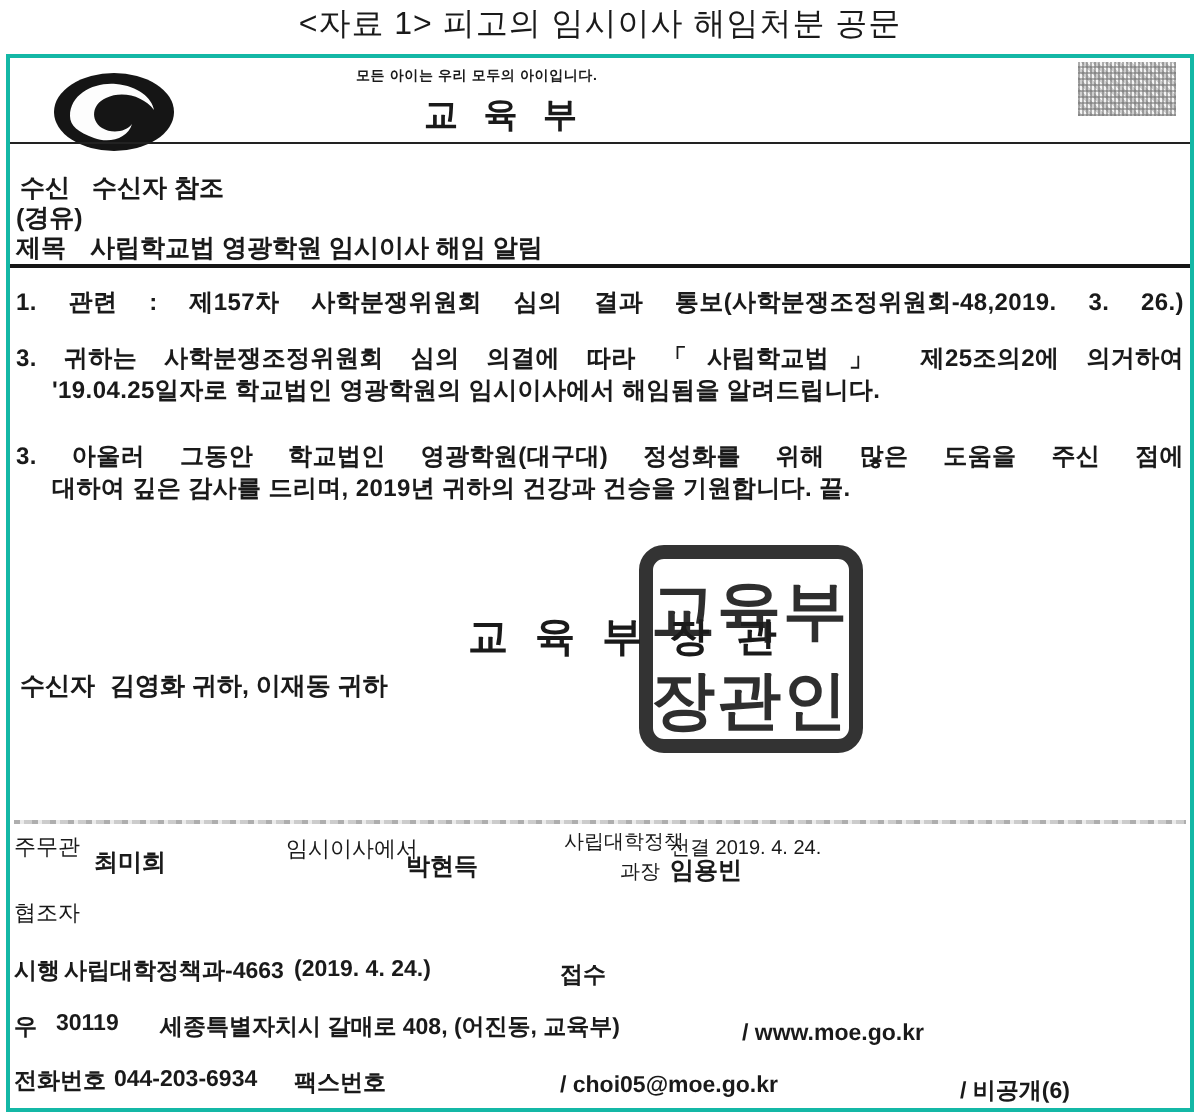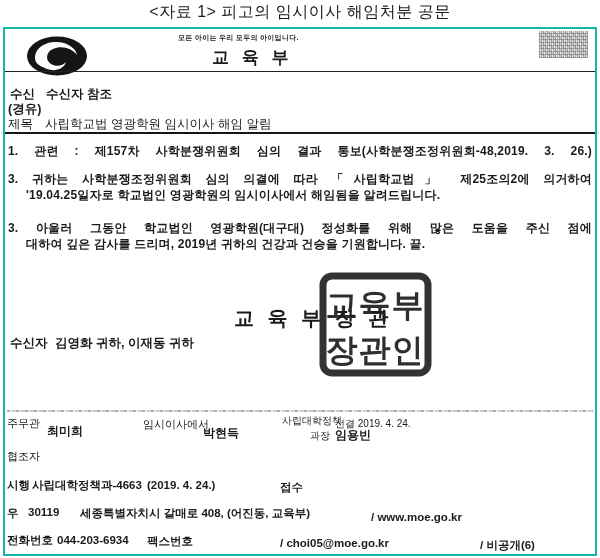--- a/index.html
+++ b/index.html
@@ -10,21 +10,21 @@
   .doc{position:absolute;left:3px;top:27px;width:590px;height:525px;border:2px solid #14b8a6;background:#fff;}
   .hline{position:absolute;left:0;right:0;height:0;border-top:1.5px solid #222;}
   .thickline{position:absolute;left:0;right:0;height:0;border-top:2px solid #161616;}
   .speckle{position:absolute;left:2px;right:2px;height:2px;opacity:.8;
     background:repeating-linear-gradient(90deg,#9a9a9a 0 3px,#e6e6e6 3px 5px,#bfbfbf 5px 9px);}
   .slogan{font-size:7px;font-weight:600;letter-spacing:.3px;}
   .ministry{font-size:17px;font-weight:700;letter-spacing:4px;}
   .body-line{font-size:12px;font-weight:600;letter-spacing:.2px;}
   .just{white-space:normal;text-align:justify;text-align-last:justify;width:584px;}
   .addr-line{font-size:12.5px;font-weight:600;}
-  .subject{font-weight:400;}
+  .subject{font-weight:700;}
   .sig{font-size:20px;font-weight:700;letter-spacing:4px;}
   .seal{position:absolute;left:313px;top:242px;width:115px;height:107px;}
   .foot{font-size:11px;font-weight:500;}
   .foot-sm{font-size:10px;font-weight:500;}
   .name{font-size:12px;font-weight:700;}
   .frow{font-size:11.5px;font-weight:600;}
   .barcode{position:absolute;left:534px;top:2px;width:49px;height:27px;opacity:.75;
     background:
       repeating-linear-gradient(0deg,rgba(70,70,70,.55) 0 1px,transparent 1px 3px),
       repeating-linear-gradient(90deg,rgba(50,50,50,.5) 0 1px,transparent 1px 2px),

